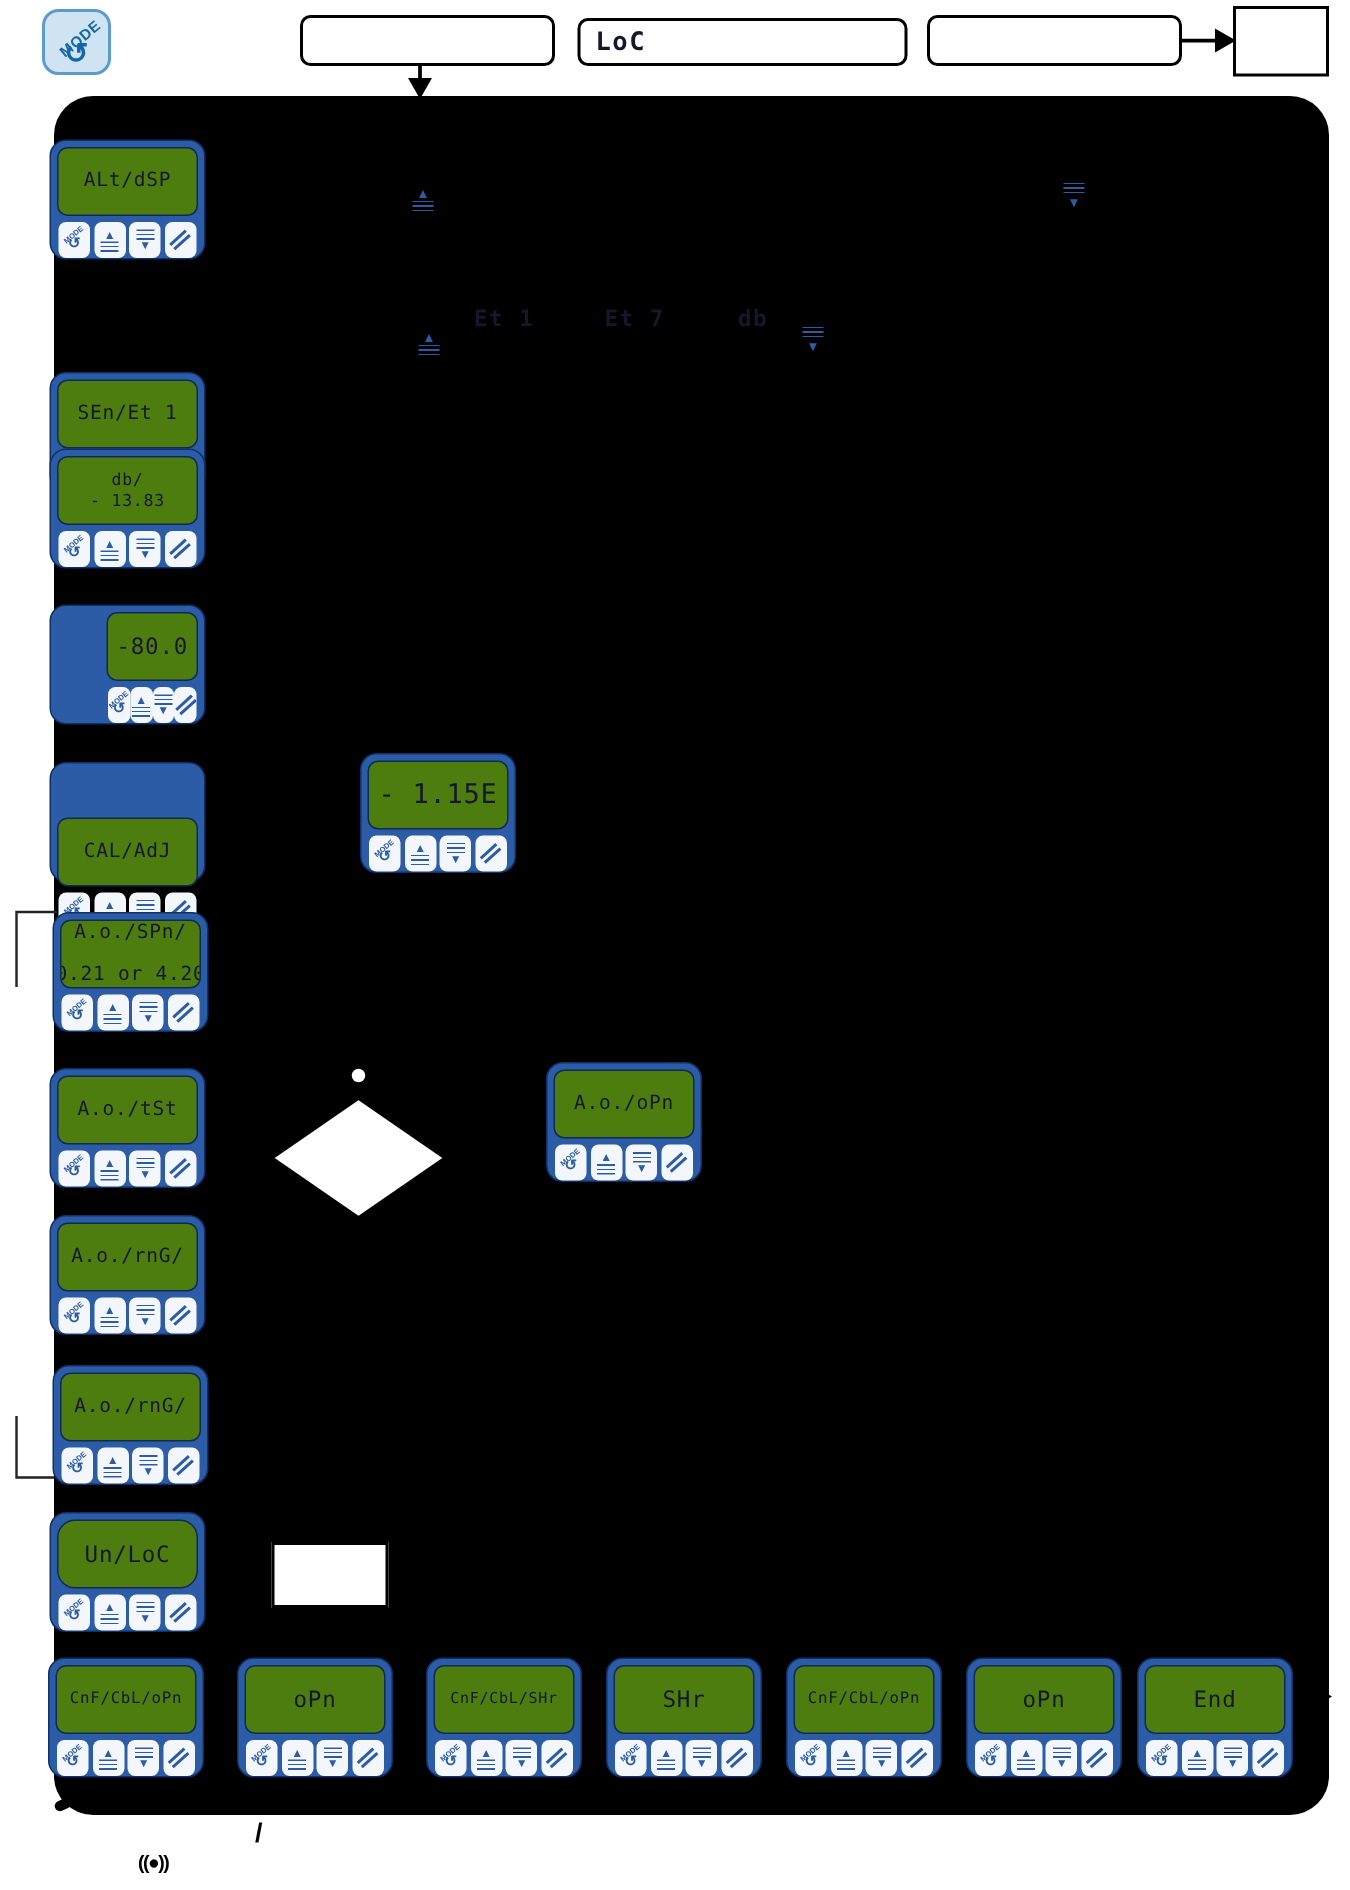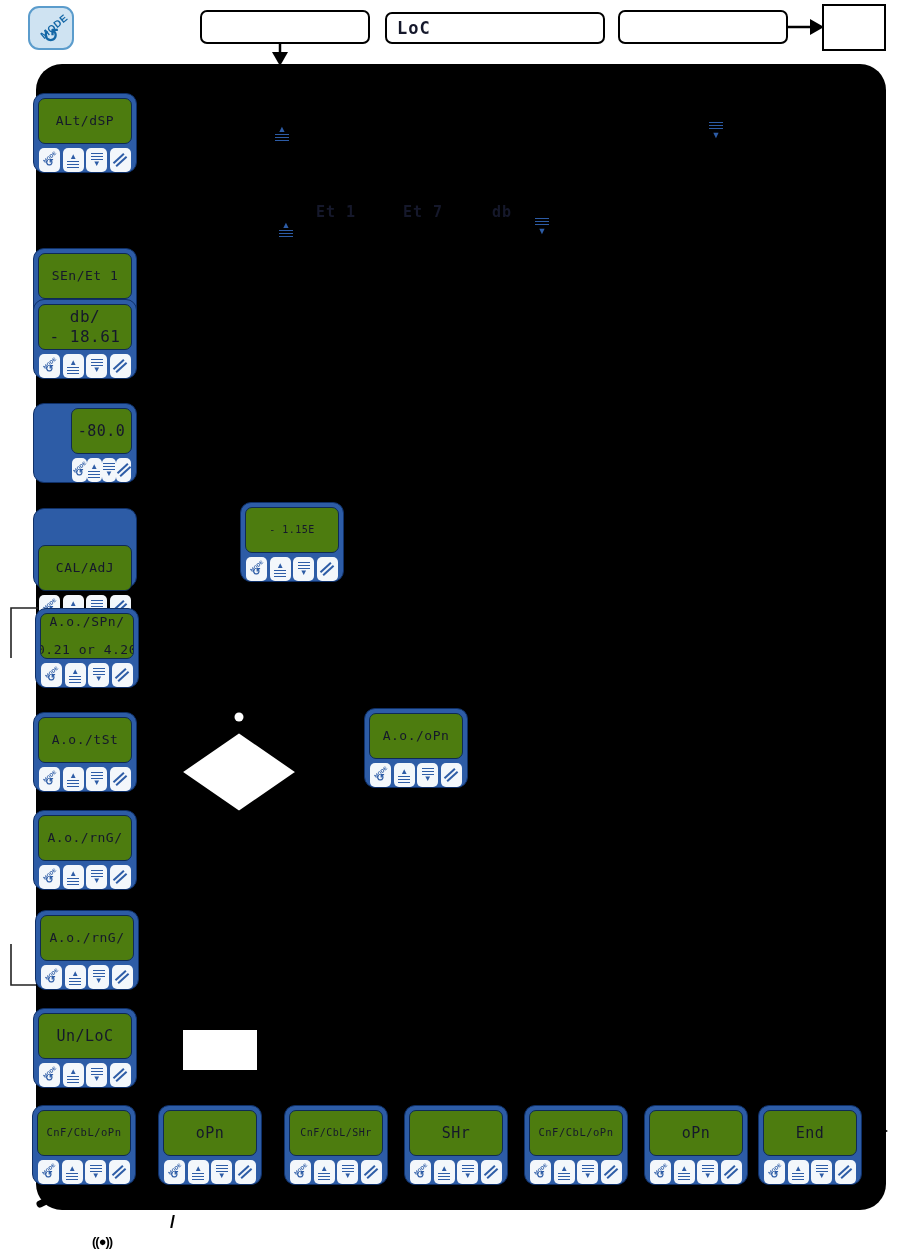--- a/index.html
+++ b/index.html
@@ -245,23 +245,23 @@
       <div class="btn">
         <span class="stripes">
             <i></i>
             <i></i>
           </span>
       </div>
     </div>
   </div>
     <div class="device" style="left: 33px; top: 299px;">
 
-    <div class="lcd" style="font-size: 16px;">
+    <div class="lcd" style="font-size: 11px;">
       <span>db/</span>
-      <span>- 18.61</span>
+      <span>- 13.83</span>
     </div>
     <div class="btnrow">
       <div class="btn">
         <span class="bmode-word">MODE</span>
         <span class="bmode-arrow">↺</span>
       </div>
       <div class="btn">
         <span class="tri">▲</span>
         <span class="microbars"></span>
       </div>
@@ -326,21 +326,21 @@
       <div class="btn">
         <span class="stripes">
             <i></i>
             <i></i>
           </span>
       </div>
     </div>
   </div>
     <div class="device" style="left: 240px; top: 502px;">
 
-    <div class="lcd" style="font-size: 10px;">
+    <div class="lcd" style="font-size: 18px;">
       <span>- 1.15E</span>
 
     </div>
     <div class="btnrow">
       <div class="btn">
         <span class="bmode-word">MODE</span>
         <span class="bmode-arrow">↺</span>
       </div>
       <div class="btn">
         <span class="tri">▲</span>
@@ -488,21 +488,21 @@
       <div class="btn">
         <span class="stripes">
             <i></i>
             <i></i>
           </span>
       </div>
     </div>
   </div>
     <div class="device" style="left: 33px; top: 1008px;">
 
-    <div class="lcd" style="font-size: 15px;">
+    <div class="lcd" style="font-size: 15px; border-radius: 12px;">
       <span>Un/LoC</span>
 
     </div>
     <div class="btnrow">
       <div class="btn">
         <span class="bmode-word">MODE</span>
         <span class="bmode-arrow">↺</span>
       </div>
       <div class="btn">
         <span class="tri">▲</span>

